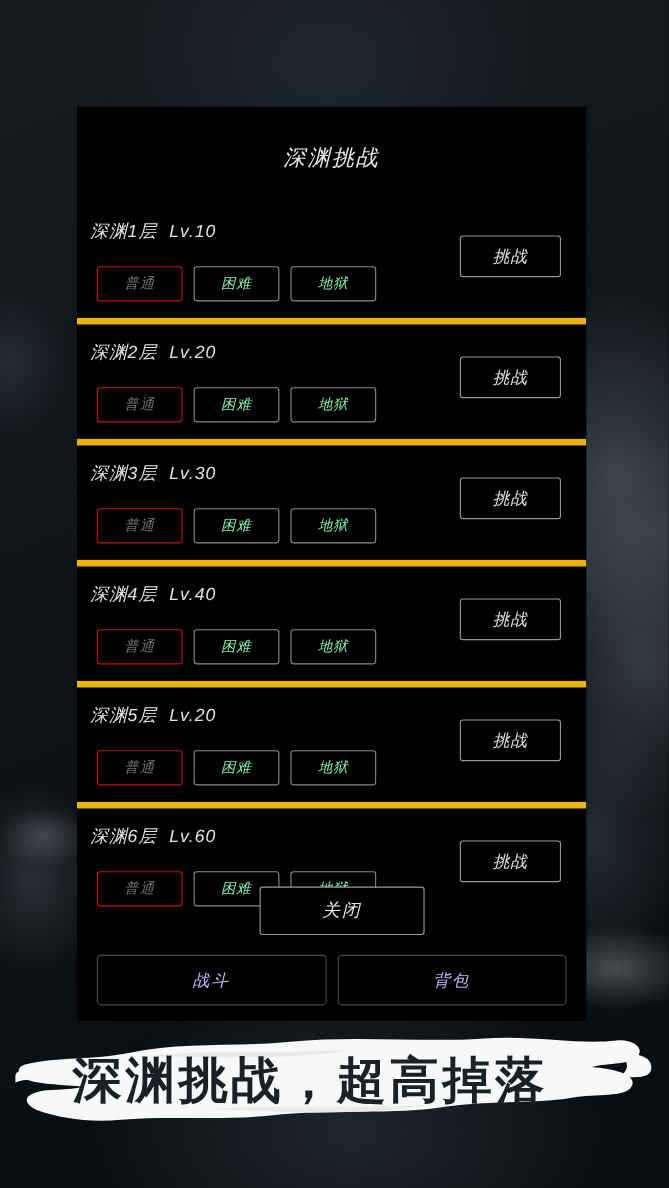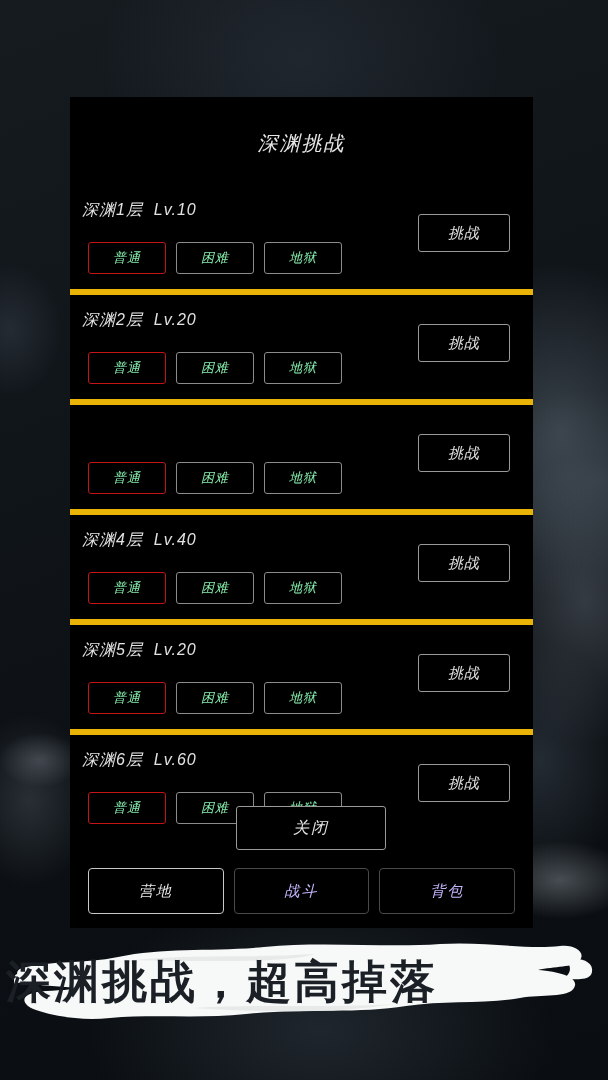--- a/index.html
+++ b/index.html
@@ -69,21 +69,21 @@
     display:flex; gap:10px;
   }
   .diff {
     width:78px; height:32px;
     border:1px solid #8b8b8b; border-radius:3px;
     background:#000; color:#86efac;
     font-size:13px; letter-spacing:1px;
     display:flex; align-items:center; justify-content:center;
   }
   .diff.sel {
-    border-color:#c41414; color:#86efac;
+    border-color:#c41414; color:#737373;
   }
   .challenge {
     position:absolute; right:23px; top:29px;
     width:92px; height:38px;
     border:1px solid #9a9a9a; border-radius:3px;
     background:#000; color:#e0e0e0;
     font-size:15px; letter-spacing:1px;
     display:flex; align-items:center; justify-content:center;margin-left:24px;
   }
 
@@ -115,21 +115,21 @@
   }
   .nav-btn.active {
     border-color:#c9c9c9; color:#e8e8e8;
   }
 
   
   #banner {
     position:absolute;
     left:0; bottom:52px; width:498px; height:92px;
     z-index:4;
-    display:flex; align-items:center; justify-content:flex-start;
+    display:flex; align-items:center; justify-content:flex-end;
   }
   #brush {
     position:absolute; left:14px; top:2px;
     width:580px; height:88px;
   }
   #banner-text {
     position:relative;
     font-size:45px; font-weight:bold;
     color:#1b2026; letter-spacing:3px;
     white-space:nowrap;
@@ -159,20 +159,21 @@
         <div class="row">
           <div class="row-title">深渊2层&nbsp;&nbsp;Lv.20</div>
           <div class="diffs">
             <div class="diff sel">普通</div>
             <div class="diff">困难</div>
             <div class="diff">地狱</div>
           </div>
           <div class="challenge">挑战</div>
         </div>
         <div class="row">
+          <div class="row-title">深渊3层&nbsp;&nbsp;Lv.30</div>
           <div class="diffs">
             <div class="diff sel">普通</div>
             <div class="diff">困难</div>
             <div class="diff">地狱</div>
           </div>
           <div class="challenge">挑战</div>
         </div>
         <div class="row">
           <div class="row-title">深渊4层&nbsp;&nbsp;Lv.40</div>
           <div class="diffs">
@@ -198,21 +199,20 @@
             <div class="diff">困难</div>
             <div class="diff">地狱</div>
           </div>
           <div class="challenge">挑战</div>
         </div>
       </div>
 
     <div id="close-btn">关闭</div>
 
     <div id="bottom-nav">
-        <div class="nav-btn active">营地</div>
         <div class="nav-btn">战斗</div>
         <div class="nav-btn">背包</div>
       </div>
   </div>
 
   <div id="banner">
     <svg id="brush" viewBox="0 0 580 88" preserveAspectRatio="none">
       <path fill="#f7f8f8" d="M8,30 C40,22 70,26 104,19 C150,9 198,14 250,9 C310,3 372,10 426,6 C470,3 512,12 546,8
         C560,6 572,14 566,22 C560,30 540,28 524,32 C548,34 566,40 560,50 C554,60 528,56 506,60
         C470,66 430,62 392,68 C344,76 288,70 232,76 C186,81 140,76 96,80 C66,83 40,78 22,72

